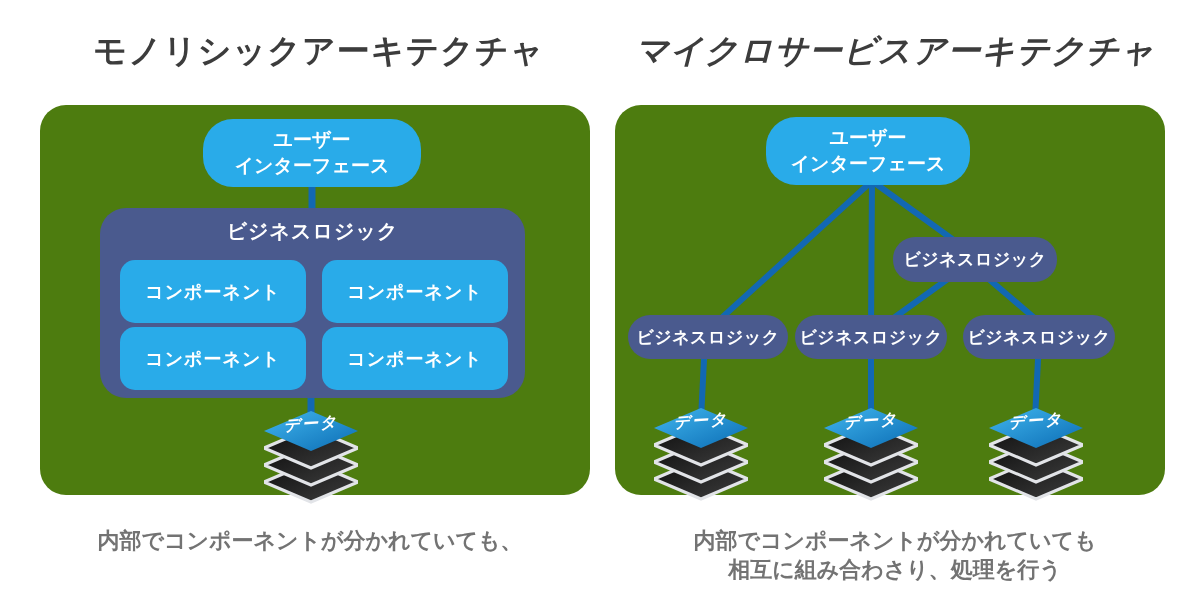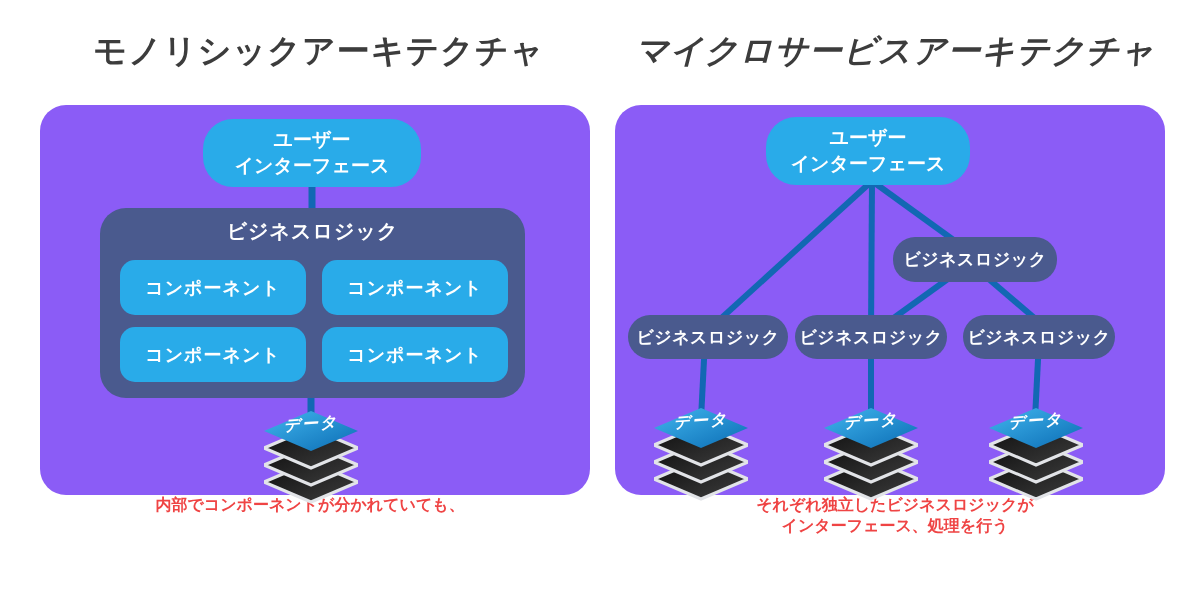--- a/index.html
+++ b/index.html
@@ -5,50 +5,50 @@
   html,body{margin:0;padding:0;background:#ffffff;}
   body{font-family:"Liberation Sans","DejaVu Sans",sans-serif;}
   .stage{position:relative;width:1200px;height:600px;background:#ffffff;overflow:hidden;}
 
   .col-title{position:absolute;top:30px;height:42px;line-height:42px;
     font-size:33px;font-weight:700;color:#3c3c3c;text-align:center;letter-spacing:1px;}
   .col-title.left{left:24px;width:590px;}
   .col-title.right{left:600px;width:590px;font-style:italic;}
 
   .panel{position:absolute;top:105px;width:550px;height:390px;
-    background:#8b5cf6;border-radius:26px;}
+    background:#4d7c0f;border-radius:26px;}
   .panel.left{left:40px;}
   .panel.right{left:615px;}
 
   .lines{position:absolute;left:0;top:0;width:550px;height:390px;z-index:1;}
 
   .ui-box{position:absolute;z-index:2;background:#29abe9;border-radius:30px;
     display:flex;flex-direction:column;align-items:center;justify-content:center;
     color:#ffffff;font-weight:700;font-size:19px;line-height:1.35;text-align:center;}
 
   .bl-container{position:absolute;z-index:2;left:60px;top:103px;width:425px;height:190px;
     background:#4a5a8e;border-radius:26px;}
   .bl-container .bl-title{position:absolute;top:10px;left:0;width:100%;text-align:center;
     color:#ffffff;font-weight:700;font-size:20px;letter-spacing:1px;}
-  .comp{position:absolute;width:186px;height:55px;background:#29abe9;border-radius:15px;
+  .comp{position:absolute;width:186px;height:63px;background:#29abe9;border-radius:15px;
     display:flex;align-items:center;justify-content:center;
     color:#ffffff;font-weight:700;font-size:18px;letter-spacing:1px;}
 
   .bl-node{position:absolute;z-index:2;background:#4a5a8e;border-radius:22px;
     display:flex;align-items:center;justify-content:center;
     color:#ffffff;font-weight:700;font-size:17px;letter-spacing:0.5px;}
 
   .stack{position:absolute;z-index:2;width:94px;height:94px;}
   .stack svg{position:absolute;left:0;top:0;}
   .stack .data-label{position:absolute;top:3px;left:0;width:100%;text-align:center;
     color:#ffffff;font-weight:700;font-style:italic;font-size:16px;letter-spacing:2px;
     transform:rotate(-4deg);}
 
-  .caption{position:absolute;top:494px;text-align:center;
-    font-size:16px;font-weight:700;color:#ef4444;line-height:1.32;}
+  .caption{position:absolute;top:526px;text-align:center;
+    font-size:22px;font-weight:700;color:#737373;line-height:1.32;}
   .caption.left{left:10px;width:600px;}
   .caption.right{left:595px;width:600px;}
 </style>
 </head>
 <body>
 
 <div class="stage">
 
   <div class="col-title left">モノリシックアーキテクチャ</div>
 
@@ -150,17 +150,17 @@
         <polygon points="47,34 94,54 47,74 0,54" fill="url(#gradDark)" stroke="#e2e4e8" stroke-width="3"></polygon>
         <polygon points="47,17 94,37 47,57 0,37" fill="url(#gradDark)" stroke="#e2e4e8" stroke-width="3"></polygon>
         <polygon points="47,0 94,20 47,40 0,20" fill="url(#gradDiamond)"></polygon>
       </svg>
       <div class="data-label">データ</div>
     </div>
 
   </div>
 
   <div class="caption right">
-    <div>それぞれ独立したビジネスロジックが</div>
-    <div>インターフェース、処理を行う</div>
+    <div>内部でコンポーネントが分かれていても</div>
+    <div>相互に組み合わさり、処理を行う</div>
   </div>
 
 </div>
 
 </body></html>

